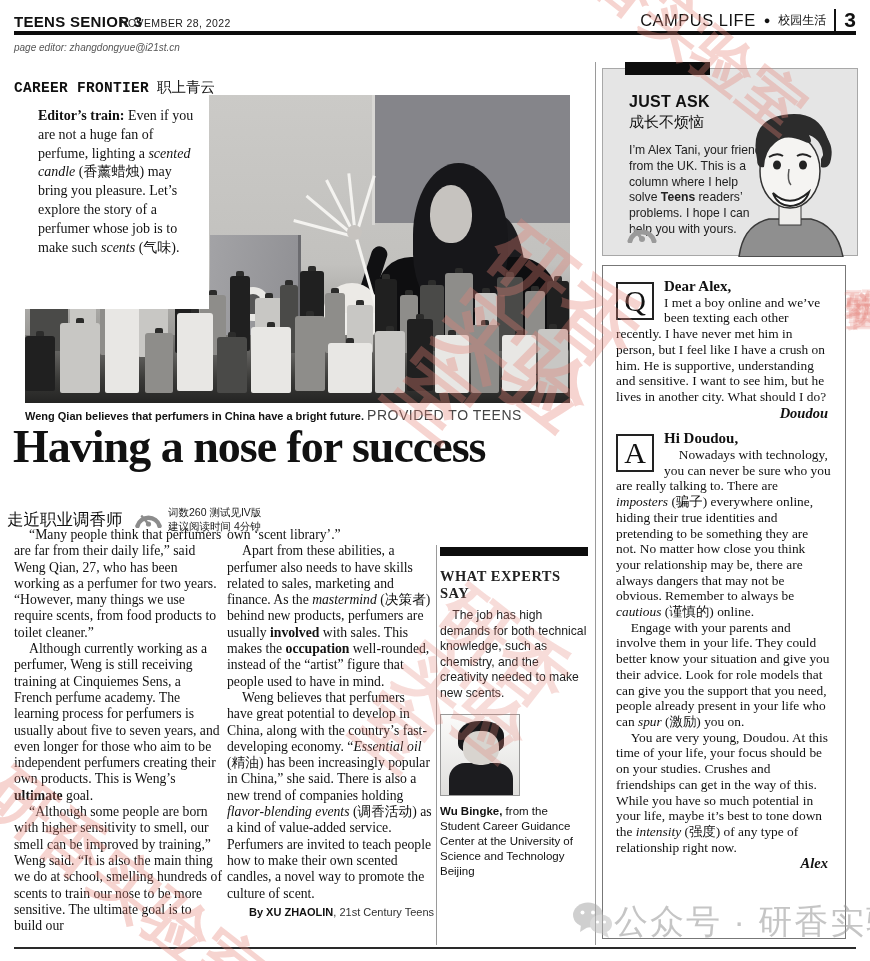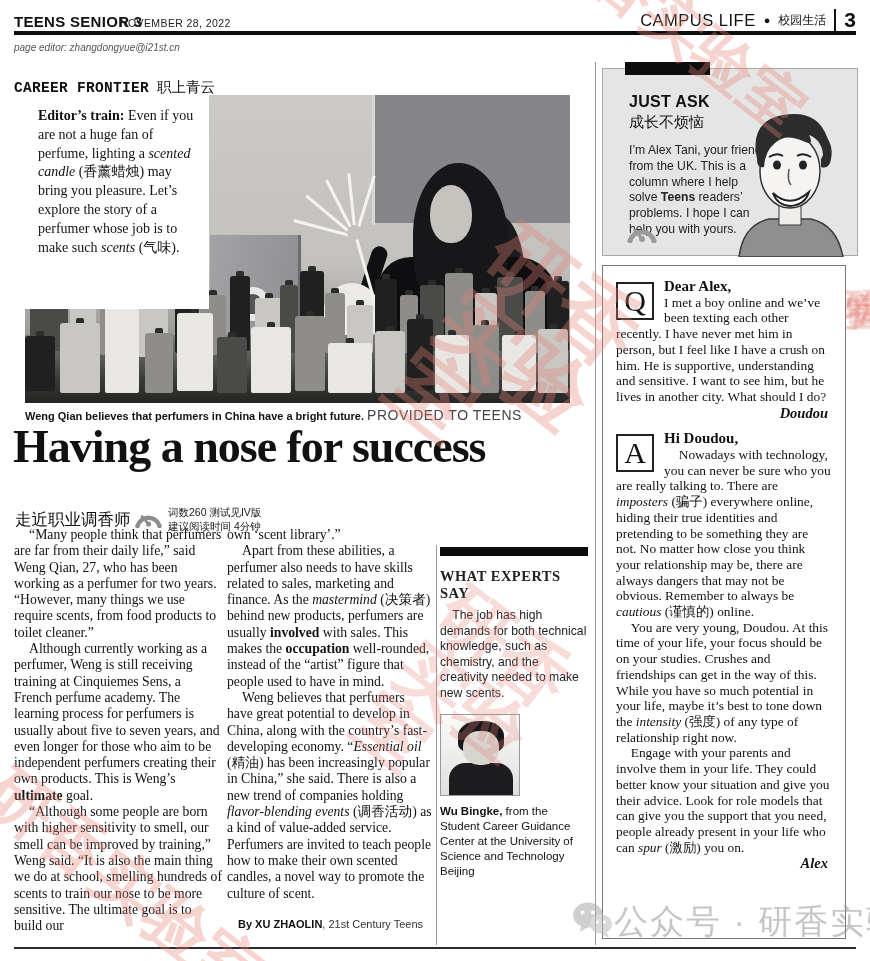--- a/index.html
+++ b/index.html
@@ -52,31 +52,31 @@
 
   
   #ednote{position:absolute;left:0;top:0;width:184px;min-height:214px;background:#fff;padding:12px 13px;
           font-size:14px;line-height:18.8px;}
 
   
   #caption{position:absolute;left:25px;top:407px;width:560px;font-family:"Liberation Sans",sans-serif;font-size:11px;}
   #caption .credit{font-size:14px;color:#444;letter-spacing:.5px;}
   #headline{position:absolute;left:13px;top:420px;width:575px;font-weight:bold;font-size:46px;letter-spacing:-1px;white-space:nowrap;}
   #subhead{position:absolute;left:15px;top:484px;font-size:21px;color:#151515;}
-  #topic-cn{position:absolute;left:15px;top:509px;font-size:16.5px;font-family:"Liberation Sans",sans-serif;}
+  #topic-cn{position:absolute;left:7px;top:509px;font-size:16.5px;font-family:"Liberation Sans",sans-serif;}
   #meta-gauge{position:absolute;left:135px;top:508px;}
   #meta-text{position:absolute;left:168px;top:506px;font:10.5px/13.5px "Liberation Sans",sans-serif;color:#1a1a1a;}
 
   
   .col{position:absolute;top:527px;height:404px;overflow:hidden;font-size:13.7px;line-height:16.3px;}
   #col1{left:14px;width:208px;}
   #col2{left:227px;width:207px;}
   .col p{margin:0;text-indent:1.1em;}
   .col p.cont{text-indent:0;}
-  #byline{margin-top:14px;text-align:center;font-family:"Liberation Sans",sans-serif;font-size:11px;text-indent:0;}
+  #byline{margin-top:2px;text-align:right;font-family:"Liberation Sans",sans-serif;font-size:11px;text-indent:0;}
   #byline .rest{color:#333;font-weight:normal;}
   .vrule{position:absolute;width:1px;background:#9a9a9a;}
   #vrule1{left:436px;top:545px;height:400px;}
   #vrule2{left:595px;top:62px;height:883px;}
 
   
   #experts{position:absolute;left:440px;top:547px;width:148px;}
   #experts-bar{width:148px;height:9px;background:#0d0d0d;}
   #experts-title{margin-top:12px;font-weight:bold;font-size:14.5px;letter-spacing:.5px;color:#222;}
   .experts-p{margin:6px 0 0;font:12.2px/15.6px "Liberation Sans",sans-serif;color:#1c1c1c;text-indent:1em;}
@@ -281,22 +281,22 @@
     <div id="q-block" data-name="question-block">
       <div class="letterbox" data-name="q-letterbox">Q</div>
       <div class="salutation" data-name="q-salutation">Dear Alex,</div>
       <p class="qa-p" data-name="q-body">I met a boy online and we’ve been texting each other recently. I have never met him in person, but I feel like I have a crush on him. He is supportive, understanding and sensitive. I want to see him, but he lives in another city. What should I do?</p>
       <div class="signature" data-name="q-signature">Doudou</div>
     </div>
     <div id="a-block" data-name="answer-block">
       <div class="letterbox" data-name="a-letterbox">A</div>
       <div class="salutation" data-name="a-salutation">Hi Doudou,</div>
       <p class="qa-p ind" data-name="a-paragraph"><span>Nowadays with technology, you can never be sure who you are really talking to. There are </span><span class="r-i">imposters</span><span> (骗子) everywhere online, hiding their true identities and pretending to be something they are not. No matter how close you think your relationship may be, there are always dangers that may not be obvious. Remember to always be </span><span class="r-i">cautious</span><span> (谨慎的) online.</span></p>
+      <p class="qa-p ind" data-name="a-paragraph"><span>Engage with your parents and involve them in your life. They could better know your situation and give you their advice. Look for role models that can give you the support that you need, people already present in your life who can </span><span class="r-i">spur</span><span> (激励) you on.</span></p>
       <p class="qa-p ind" data-name="a-paragraph"><span>You are very young, Doudou. At this time of your life, your focus should be on your studies. Crushes and friendships can get in the way of this. While you have so much potential in your life, maybe it’s best to tone down the </span><span class="r-i">intensity</span><span> (强度) of any type of relationship right now.</span></p>
-      <p class="qa-p ind" data-name="a-paragraph"><span>Engage with your parents and involve them in your life. They could better know your situation and give you their advice. Look for role models that can give you the support that you need, people already present in your life who can </span><span class="r-i">spur</span><span> (激励) you on.</span></p>
       <div class="signature" data-name="a-signature">Alex</div>
     </div>
   </div>
 
   <div id="wm1" class="wm-pink" data-name="watermark-diagonal">研香实验室</div>
   <div id="wm2" class="wm-pink" data-name="watermark-diagonal">研香实验室</div>
   <div id="wm3" class="wm-pink" data-name="watermark-diagonal">研香实验室</div>
   <div id="wm4" class="wm-pink" data-name="watermark-diagonal">研香实验室</div>
   <div id="wm5" class="wm-pink" data-name="watermark-diagonal">研香实验室</div>
   <div id="wm-wechat" data-name="wechat-icon">

